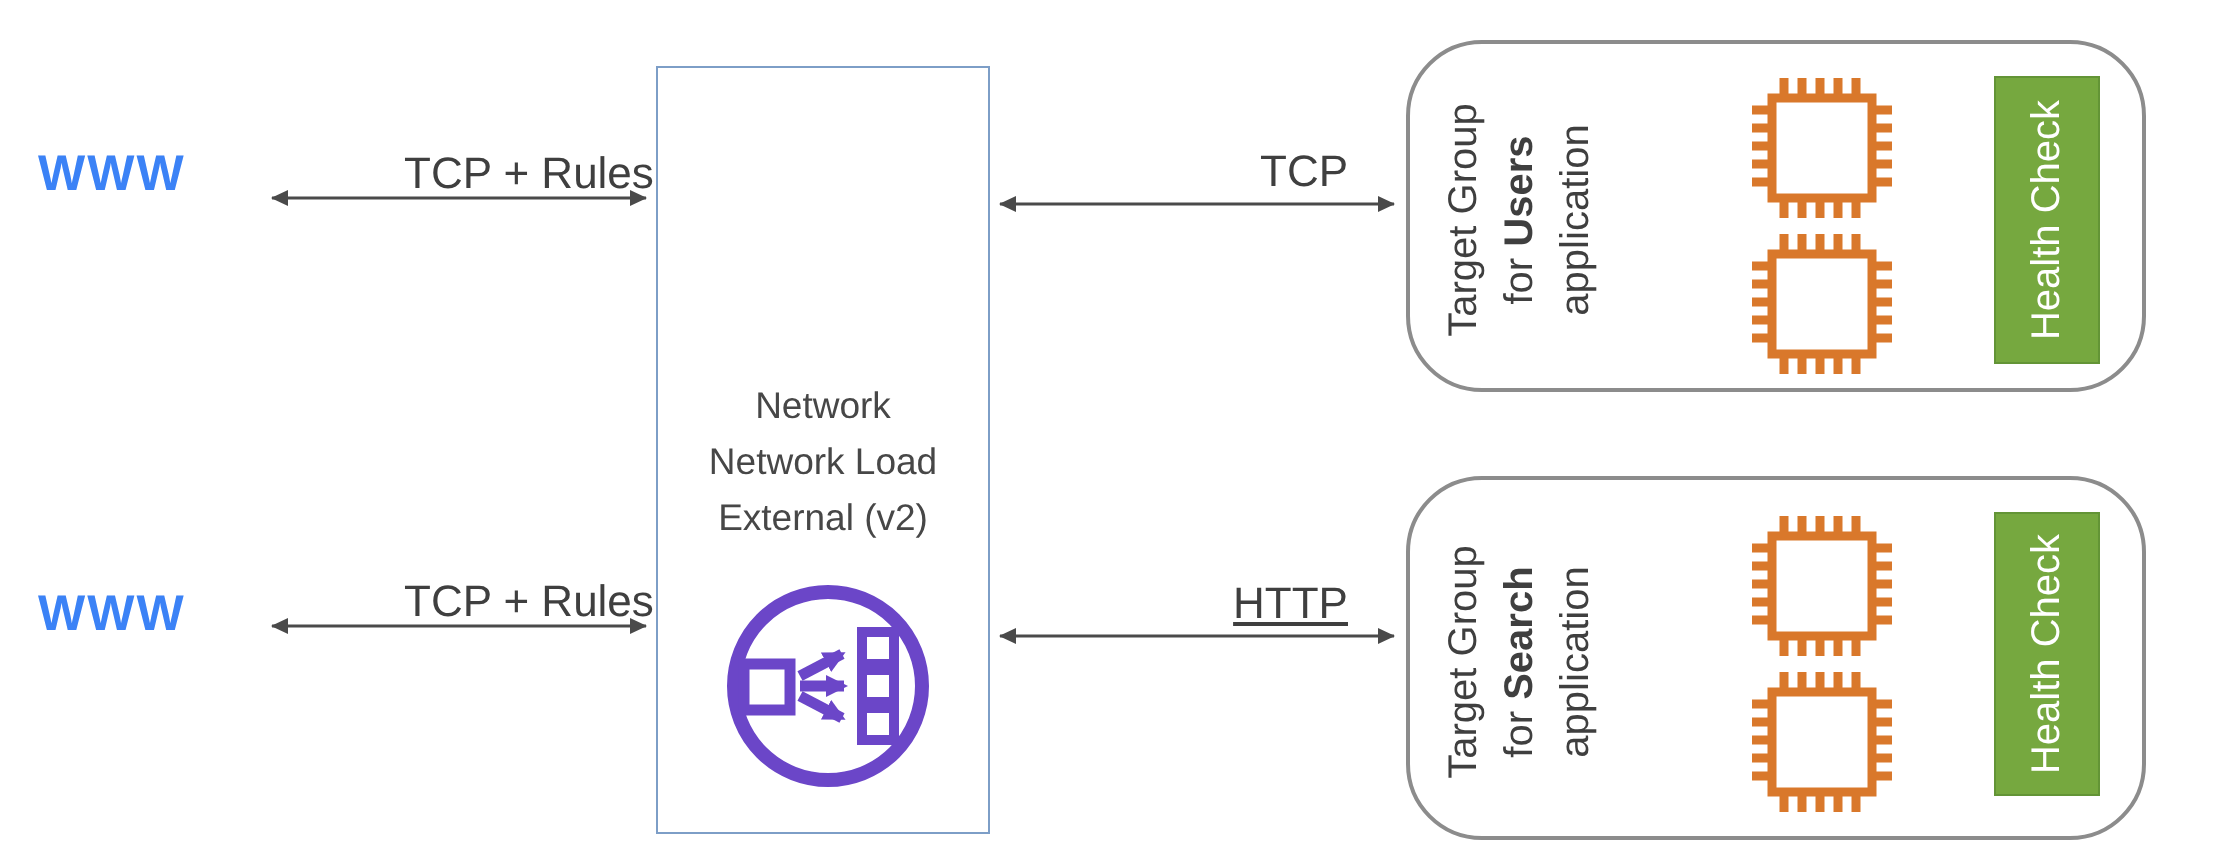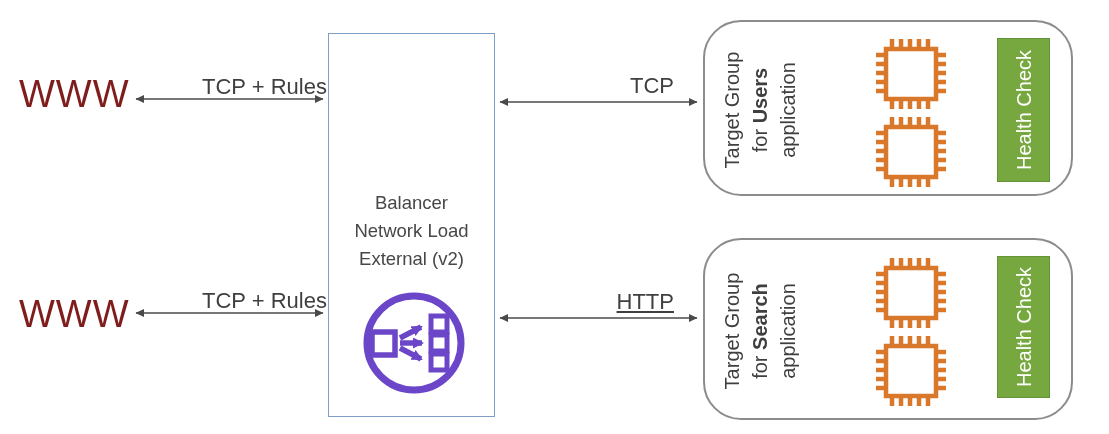--- a/index.html
+++ b/index.html
@@ -1,21 +1,21 @@
 <!DOCTYPE html>
 <html><head>
 <meta charset="utf-8">
 <style>
   html,body{margin:0;padding:0;background:#ffffff;}
   body{width:1109px;height:434px;font-family:"Liberation Sans",sans-serif;overflow:hidden;}
   .canvas{position:relative;width:1109px;height:434px;background:#ffffff;}
 
   .overlay{position:absolute;left:0;top:0;width:1109px;height:434px;pointer-events:none;}
 
-  .www{position:absolute;font-size:38px;font-weight:400;color:#7f1d1d;letter-spacing:1px;}
+  .www{position:absolute;font-size:25px;font-weight:700;color:#3b82f6;letter-spacing:1px;}
   .www-top{left:19px;top:73px;}
   .www-bottom{left:19px;top:293px;}
 
   .arrow-label{position:absolute;font-size:22px;color:#3f3f3f;text-align:right;white-space:nowrap;}
   .lbl-client-top{left:202px;top:74px;width:120px;}
   .lbl-client-bottom{left:202px;top:288px;width:120px;}
   .lbl-users{left:557px;top:73px;width:117px;}
   .lbl-search{left:557px;top:289px;width:117px;text-decoration:underline;}
 
   .nlb-box{position:absolute;left:328px;top:33px;width:167px;height:384px;
@@ -78,21 +78,21 @@
   <div class="www www-top">WWW</div>
   <div class="www www-bottom">WWW</div>
 
   <div class="arrow-label lbl-client-top">TCP + Rules</div>
   <div class="arrow-label lbl-client-bottom">TCP + Rules</div>
   <div class="arrow-label lbl-users">TCP</div>
   <div class="arrow-label lbl-search">HTTP</div>
 
   <div class="nlb-box">
     <div class="nlb-title">
-      <div>Balancer</div>
+      <div>Network</div>
       <div>Network Load</div>
       <div>External (v2)</div>
     </div>
     <svg class="nlb-icon" viewBox="0 0 110 110">
       <defs>
         <marker id="pah" markerWidth="13" markerHeight="12" refX="9" refY="5.5" orient="auto" markerUnits="userSpaceOnUse">
           <path d="M0,0 L11,5.5 L0,11 Z" fill="#6b46c8"></path>
         </marker>
       </defs>
       <circle cx="55" cy="55" r="47" fill="none" stroke="#6b46c8" stroke-width="7"></circle>

